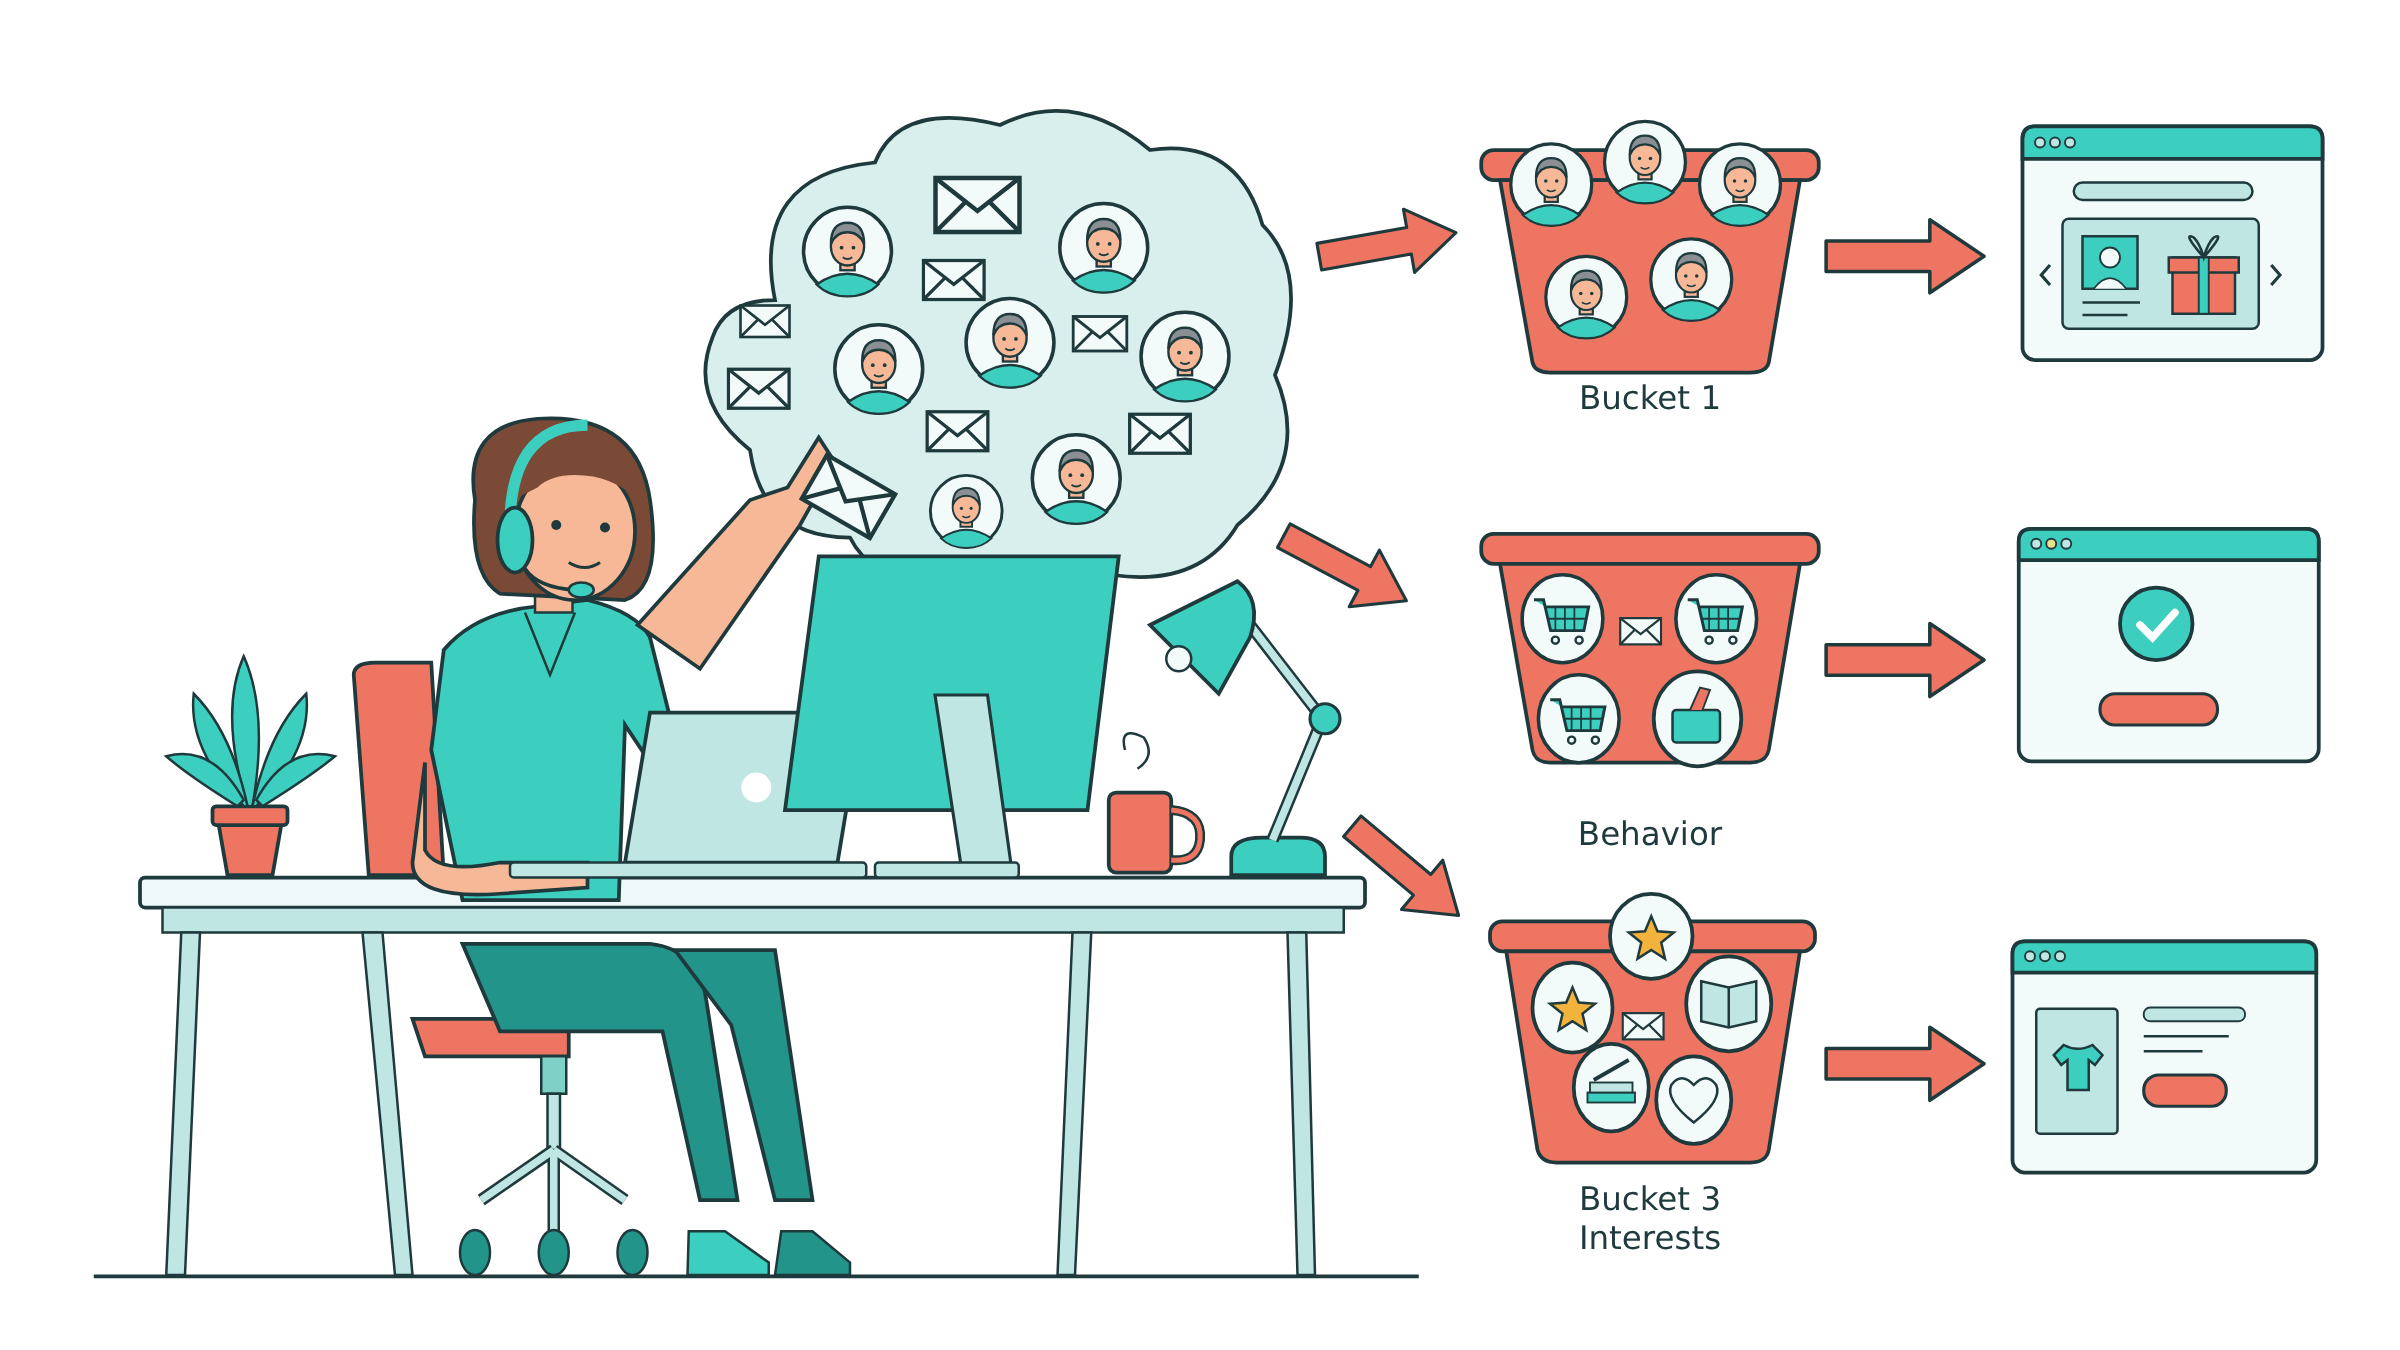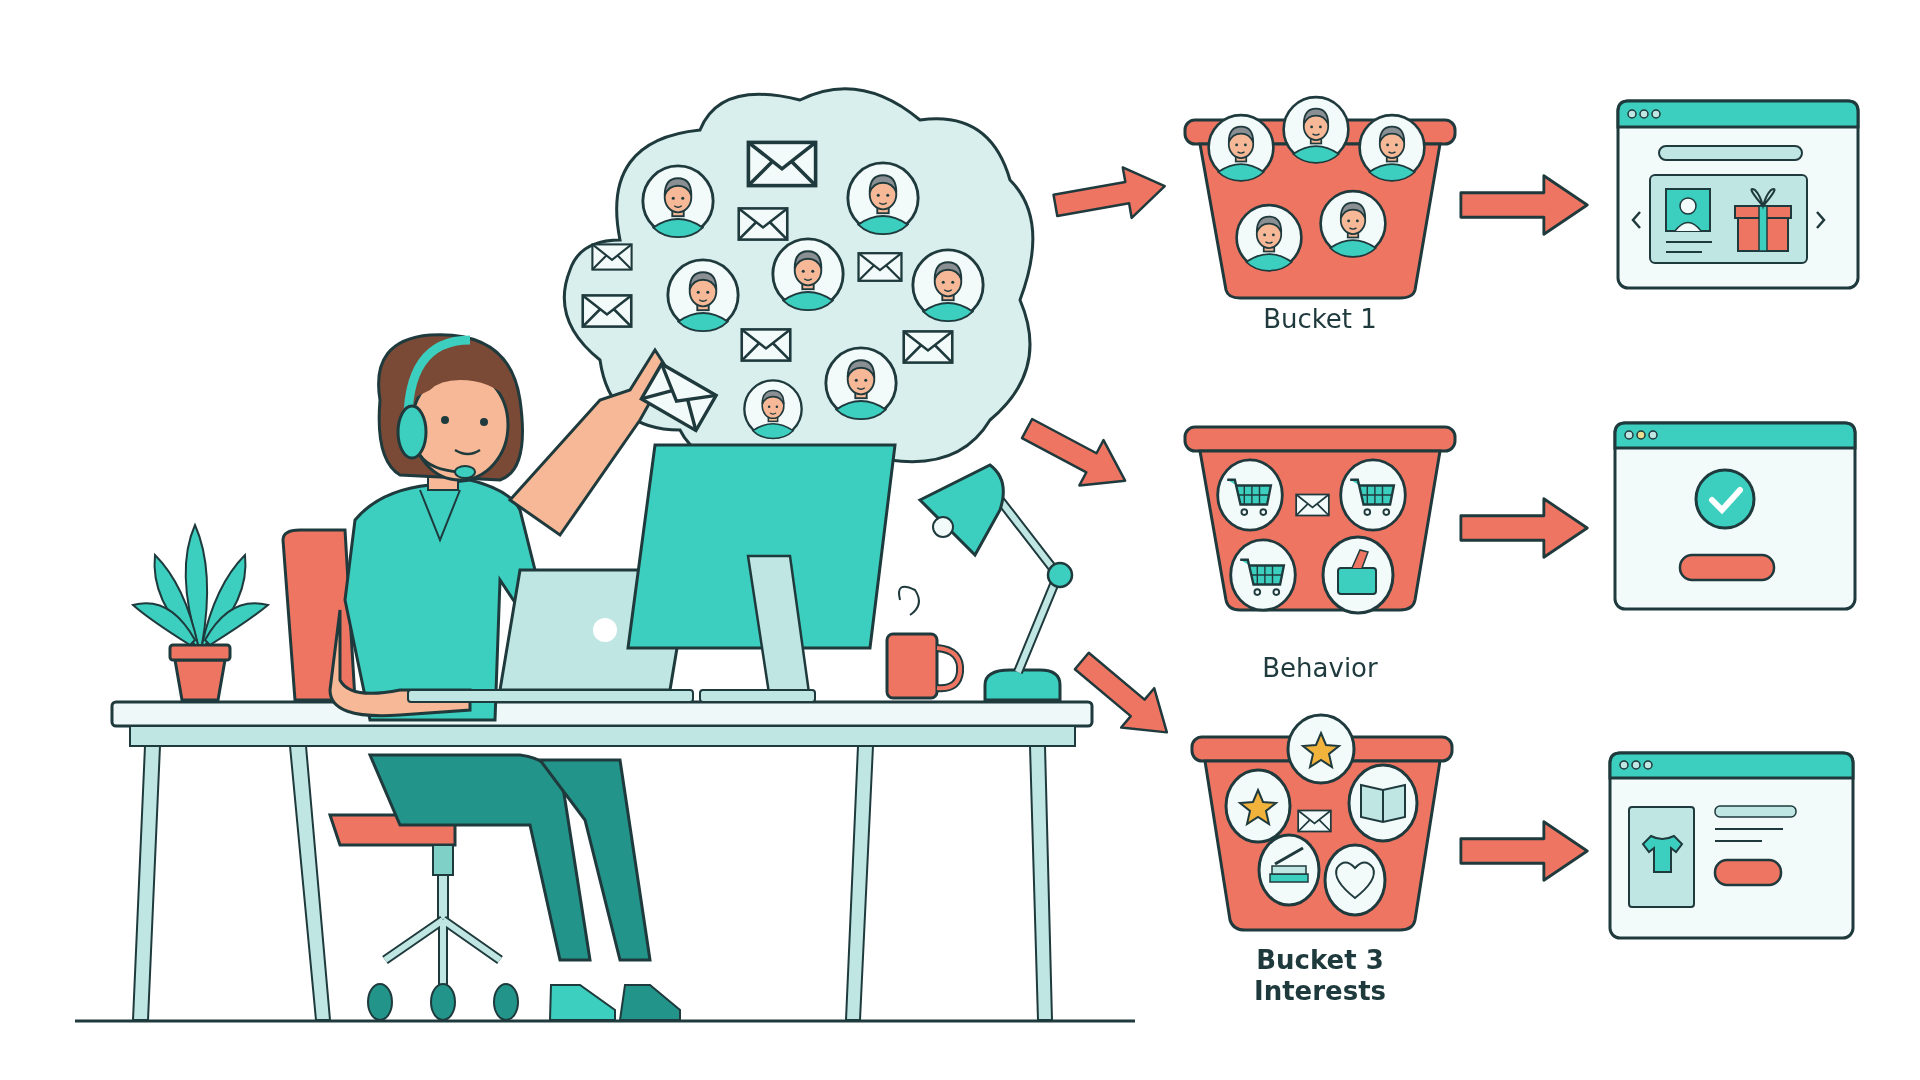--- a/index.html
+++ b/index.html
@@ -257,16 +257,16 @@
     <rect x="1715" y="860" width="66" height="25" rx="12" fill="#ef7563" stroke="#1f3a3d" stroke-width="2.5"></rect>
   </g>
 </svg>
 
 <div class="label" style="left:1180px;top:304px;width:280px;">
   <div>Bucket 1</div>
 </div>
 <div class="label" style="left:1180px;top:641px;width:280px;margin-top:12px;">
   <div>Behavior</div>
 </div>
-<div class="label" style="left:1180px;top:945px;width:280px;font-weight:bold;">
+<div class="label" style="left:1180px;top:945px;width:280px;">
   <div>Bucket 3</div>
   <div>Interests</div>
 </div>
 
 </body></html>

